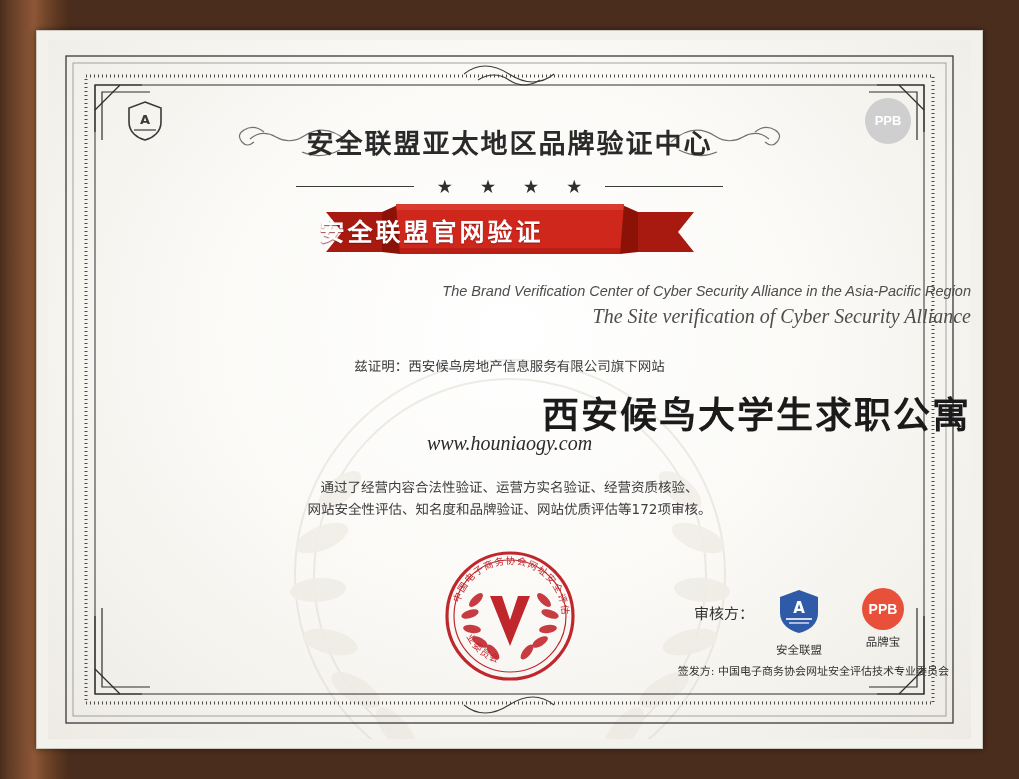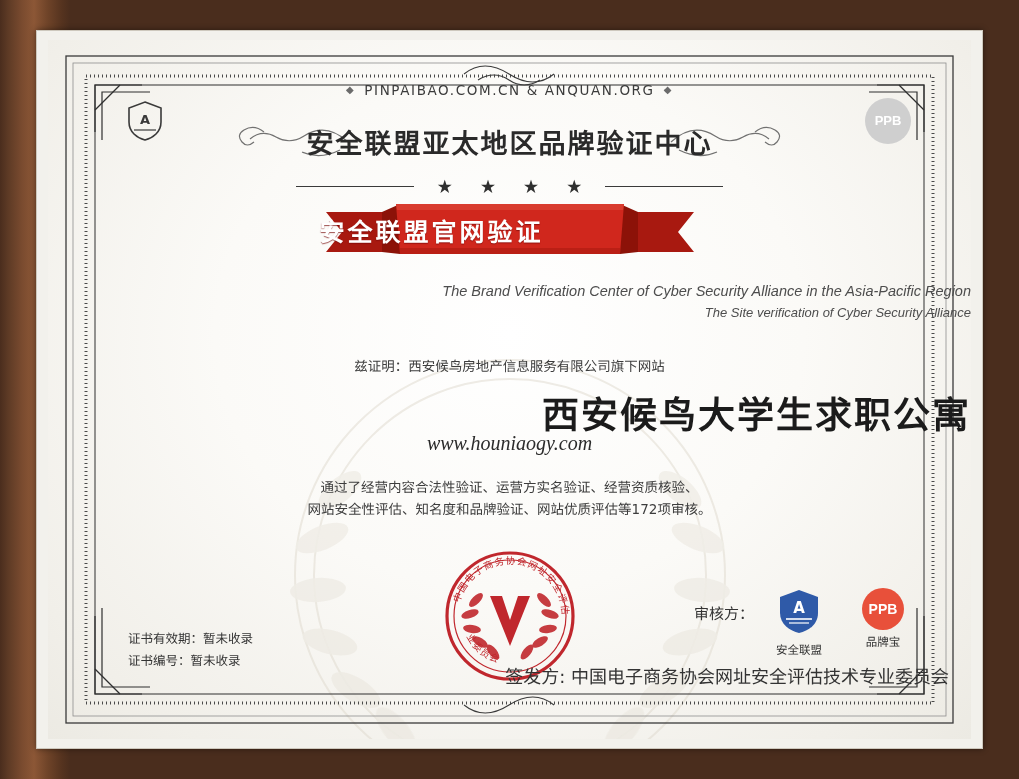--- a/index.html
+++ b/index.html
@@ -153,21 +153,21 @@
 
   .eng-line1, .eng-line2 {
     position: absolute;
     left: 0; right: 0;
     text-align: right;
     color: #4d4d4d;
     font-style: italic;
     font-family: "Liberation Sans", sans-serif;
   }
   .eng-line1 { top: 243px; font-size: 14.5px; }
-  .eng-line2 { top: 265px; font-size: 13px; }
+  .eng-line2 { top: 265px; font-size: 20px; font-family: Liberation Serif, serif; }
 
   .certify-line {
     position: absolute;
     top: 315px;
     left: 0; right: 0;
     text-align: center;
     color: #3d3d3d;
     font-size: 13.5px;
     font-family: "DejaVu Sans", sans-serif;
   }
@@ -264,21 +264,21 @@
     font-weight: bold;
     line-height: 42px;
     text-align: center;
     margin: 0 auto;
     font-family: "Liberation Sans", sans-serif;
   }
   .issuer {
     position: absolute;
     right: 22px;
     top: 622px;
-    font-size: 18px;
+    font-size: 11px;
     color: #333;
     font-family: "DejaVu Sans", sans-serif;
   }
 
   
   .corner-emblem-left {
     position: absolute;
     left: 78px; top: 60px;
     width: 38px; height: 42px;
   }
@@ -358,23 +358,20 @@
 
     <div class="content">
 
       <svg class="corner-emblem-left" viewBox="0 0 38 42">
         <path d="M19 2 L35 8 v14 c0 10 -8 16 -16 18 C11 38 3 32 3 22 V8 Z" fill="none" stroke="#3a3a3a" stroke-width="1.6"></path>
         <text x="19" y="24" text-anchor="middle" font-size="13" font-family="DejaVu Sans, sans-serif" font-weight="bold" fill="#3a3a3a">A</text>
         <path d="M8 30 h22" stroke="#3a3a3a" stroke-width="1.2"></path>
       </svg>
       <div class="corner-emblem-right">PPB</div>
 
-      <div class="top-url">
-        <span class="bullet">◆</span><span>PINPAIBAO.COM.CN &amp; ANQUAN.ORG</span><span class="bullet">◆</span>
-      </div>
 
       <svg class="flourish-l" viewBox="0 0 120 46">
         <g fill="none" stroke="#5a5a5a" stroke-width="1.2">
           <path d="M118 24 q-22 -20 -44 -6 q-14 9 -28 1 q-14 -8 -26 2"></path>
           <path d="M110 32 q-20 10 -38 2"></path>
           <path d="M34 14 q-10 -8 -20 -2 q-8 5 -2 12 q5 6 12 0"></path>
         </g>
       </svg>
       <svg class="flourish-r" viewBox="0 0 120 46">
         <g fill="none" stroke="#5a5a5a" stroke-width="1.2" transform="translate(120,0) scale(-1,1)">
@@ -438,24 +435,20 @@
         <path d="M48 48 L68 98 L88 48 L76 48 L68 72 L60 48 Z" fill="#c0272d"></path>
 
         <text font-size="9.5" fill="#c0272d" font-family="DejaVu Sans, sans-serif" letter-spacing="1.2">
           <textPath href="#sealArcTop" startOffset="8%">中国电子商务协会网址安全评估技术专</textPath>
         </text>
         <text font-size="9.5" fill="#c0272d" font-family="DejaVu Sans, sans-serif" letter-spacing="1.2">
           <textPath href="#sealArcBottom" startOffset="14%">业委员会</textPath>
         </text>
       </svg>
 
-      <div class="cert-meta">
-        <div>证书有效期：暂未收录</div>
-        <div>证书编号：暂未收录</div>
-      </div>
 
       <div class="reviewer-label">审核方：</div>
 
       <div class="badges">
         <div class="badge-item a">
           <svg width="42" height="46" viewBox="0 0 42 46">
             <path d="M21 2 L40 9 v16 c0 11 -9 18 -19 20 C12 43 2 36 2 25 V9 Z" fill="#2f5aa8"></path>
             <text x="21" y="25" text-anchor="middle" font-size="15" font-weight="bold" fill="#ffffff" font-family="DejaVu Sans, sans-serif">A</text>
             <path d="M8 31 h26" stroke="#ffffff" stroke-width="1.6"></path>
             <path d="M11 35 h20" stroke="#ffffff" stroke-width="1.2"></path>

